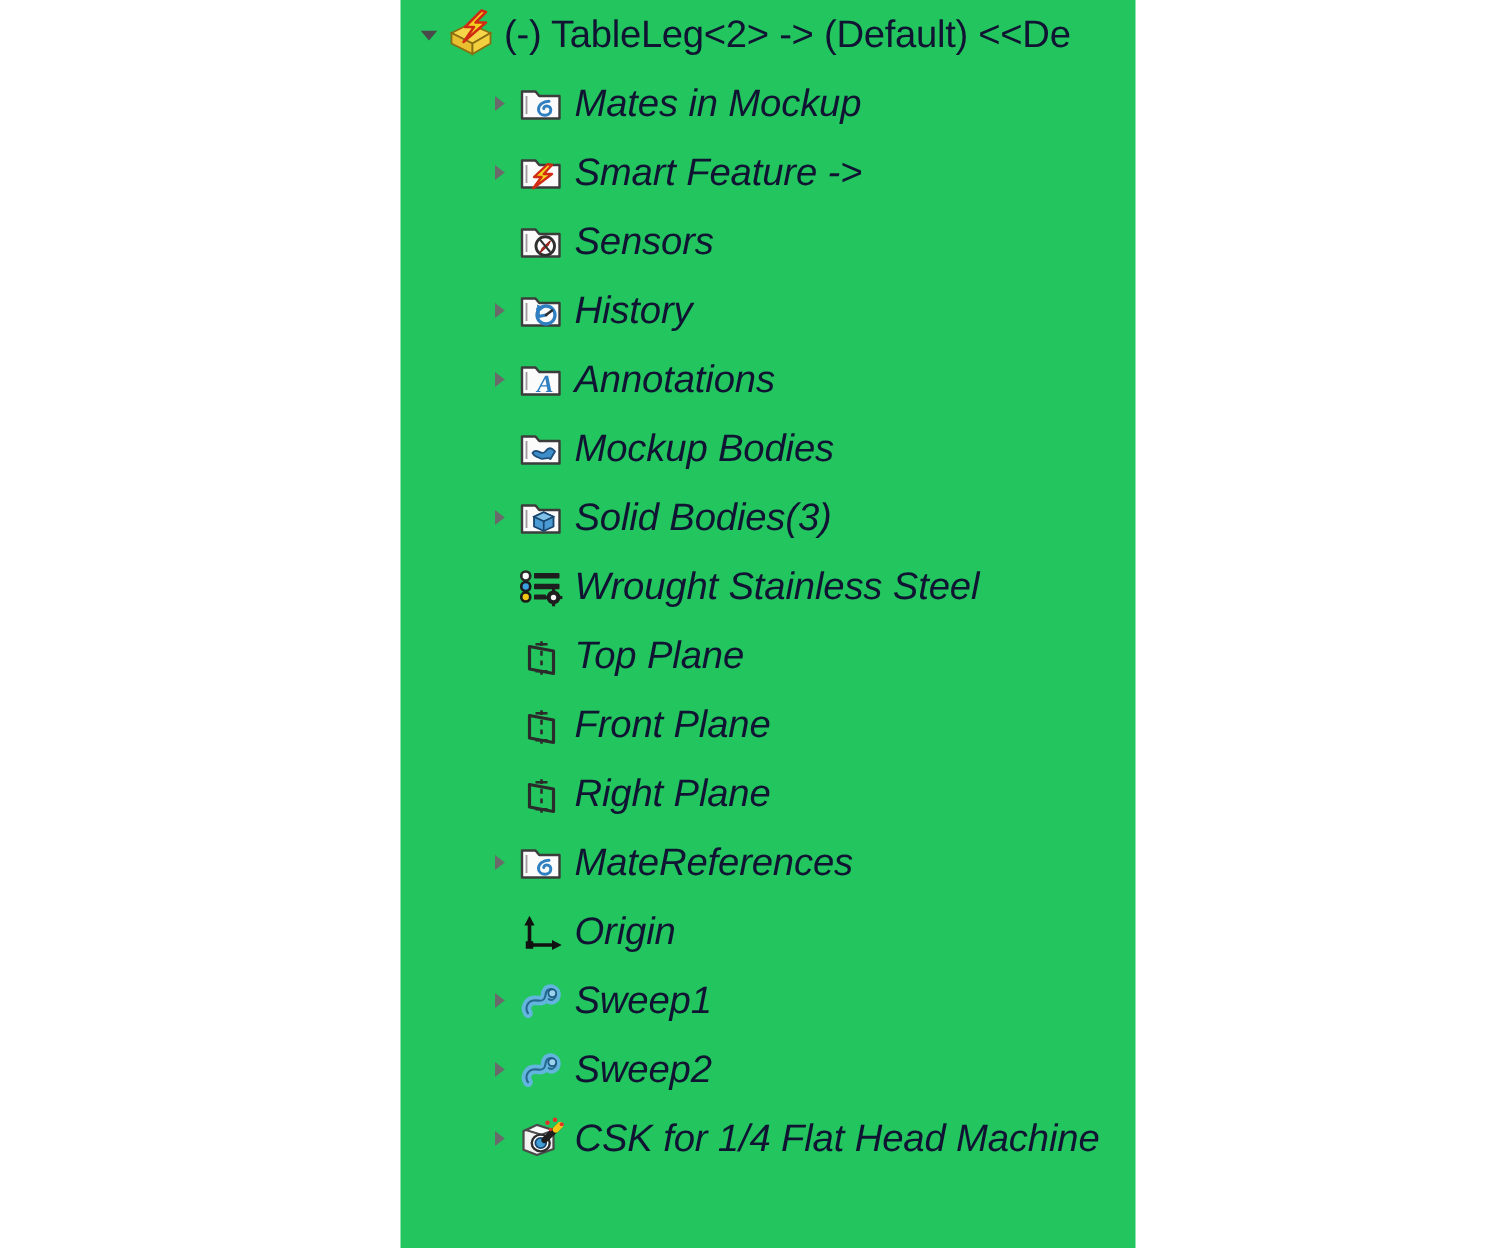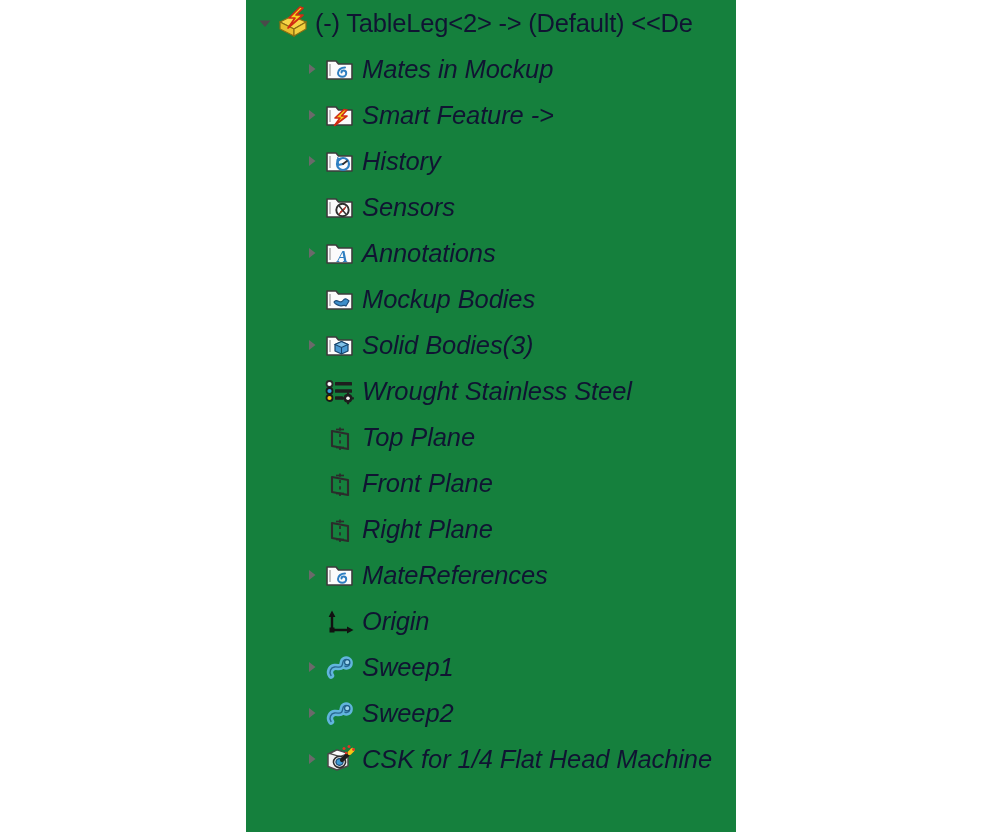--- a/index.html
+++ b/index.html
@@ -10,25 +10,25 @@
   body {
     width: 1000px;
     height: 832px;
     position: relative;
     overflow: hidden;
     font-family: "Liberation Sans", sans-serif;
   }
 
   #feature-tree-panel {
     position: absolute;
-    left: 246px;
+    left: 267px;
     top: 0;
     width: 490px;
     height: 832px;
-    background: #15803d;
+    background: #22c55e;
     overflow: hidden;
   }
 
   .tree-row {
     position: relative;
     height: 46px;
     display: flex;
     align-items: center;
     white-space: nowrap;
   }
@@ -118,49 +118,49 @@
         <span class="row-icon">
           <svg width="34" height="34" viewBox="0 0 34 34">
             <path d="M4,9 L13,9 L15.5,12 L29,12 L29,27 L4,27 Z" fill="#fbfbfb" stroke="#3c3c3c" stroke-width="1.6" stroke-linejoin="round"></path>
             <path d="M7,12 L7,24" stroke="#9a9a9a" stroke-width="1.2"></path>
             <polygon points="21,11.5 12,20 17,20 11.5,27.5 24,18 18.5,18 24,12" fill="#f5d21e" stroke="#d12b14" stroke-width="1.6" stroke-linejoin="round"></polygon>
           </svg>
         </span>
         <span class="row-label">Smart Feature -&gt;</span>
       </div>
       <div class="tree-row indent-1">
+        <span class="expander"></span>
+        <span class="row-icon">
+          <svg width="34" height="34" viewBox="0 0 34 34">
+            <path d="M4,9 L13,9 L15.5,12 L29,12 L29,27 L4,27 Z" fill="#fbfbfb" stroke="#3c3c3c" stroke-width="1.6" stroke-linejoin="round"></path>
+            <path d="M7,12 L7,24" stroke="#9a9a9a" stroke-width="1.2"></path>
+            <circle cx="19.5" cy="20" r="6.2" fill="#ffffff" stroke="#2f2f2f" stroke-width="1.9"></circle>
+            <path d="M23,16.5 L17.5,21.5 L16,24.5 L21.5,19.5 Z" fill="#d93025" stroke="#8d1f18" stroke-width="0.7"></path>
+            <path d="M16,15.8 L22.8,24" stroke="#2f2f2f" stroke-width="1.4"></path>
+          </svg>
+        </span>
+        <span class="row-label">Sensors</span>
+      </div>
+      <div class="tree-row indent-1">
         <span class="expander">
           <svg width="16" height="16" viewBox="0 0 16 16">
             <polygon points="5,3 11.5,8 5,13" fill="#6a6a6a"></polygon>
           </svg>
         </span>
         <span class="row-icon">
           <svg width="34" height="34" viewBox="0 0 34 34">
             <path d="M4,9 L13,9 L15.5,12 L29,12 L29,27 L4,27 Z" fill="#fbfbfb" stroke="#3c3c3c" stroke-width="1.6" stroke-linejoin="round"></path>
             <path d="M7,12 L7,24" stroke="#9a9a9a" stroke-width="1.2"></path>
             <circle cx="20" cy="20" r="6" fill="none" stroke="#2f7fc1" stroke-width="2.2"></circle>
             <path d="M14.5,16 L15,21 L20,20" fill="none" stroke="#2f7fc1" stroke-width="2.2" stroke-linecap="round"></path>
             <polygon points="14,13 19,15 14.5,18.5" fill="#2f7fc1"></polygon>
             <path d="M20,20 L24,17" stroke="#2f2f2f" stroke-width="1.8" stroke-linecap="round"></path>
           </svg>
         </span>
         <span class="row-label">History</span>
-      </div>
-      <div class="tree-row indent-1">
-        <span class="expander"></span>
-        <span class="row-icon">
-          <svg width="34" height="34" viewBox="0 0 34 34">
-            <path d="M4,9 L13,9 L15.5,12 L29,12 L29,27 L4,27 Z" fill="#fbfbfb" stroke="#3c3c3c" stroke-width="1.6" stroke-linejoin="round"></path>
-            <path d="M7,12 L7,24" stroke="#9a9a9a" stroke-width="1.2"></path>
-            <circle cx="19.5" cy="20" r="6.2" fill="#ffffff" stroke="#2f2f2f" stroke-width="1.9"></circle>
-            <path d="M23,16.5 L17.5,21.5 L16,24.5 L21.5,19.5 Z" fill="#d93025" stroke="#8d1f18" stroke-width="0.7"></path>
-            <path d="M16,15.8 L22.8,24" stroke="#2f2f2f" stroke-width="1.4"></path>
-          </svg>
-        </span>
-        <span class="row-label">Sensors</span>
       </div>
       <div class="tree-row indent-1">
         <span class="expander">
           <svg width="16" height="16" viewBox="0 0 16 16">
             <polygon points="5,3 11.5,8 5,13" fill="#6a6a6a"></polygon>
           </svg>
         </span>
         <span class="row-icon">
           <svg width="34" height="34" viewBox="0 0 34 34">
             <path d="M4,9 L13,9 L15.5,12 L29,12 L29,27 L4,27 Z" fill="#fbfbfb" stroke="#3c3c3c" stroke-width="1.6" stroke-linejoin="round"></path>

